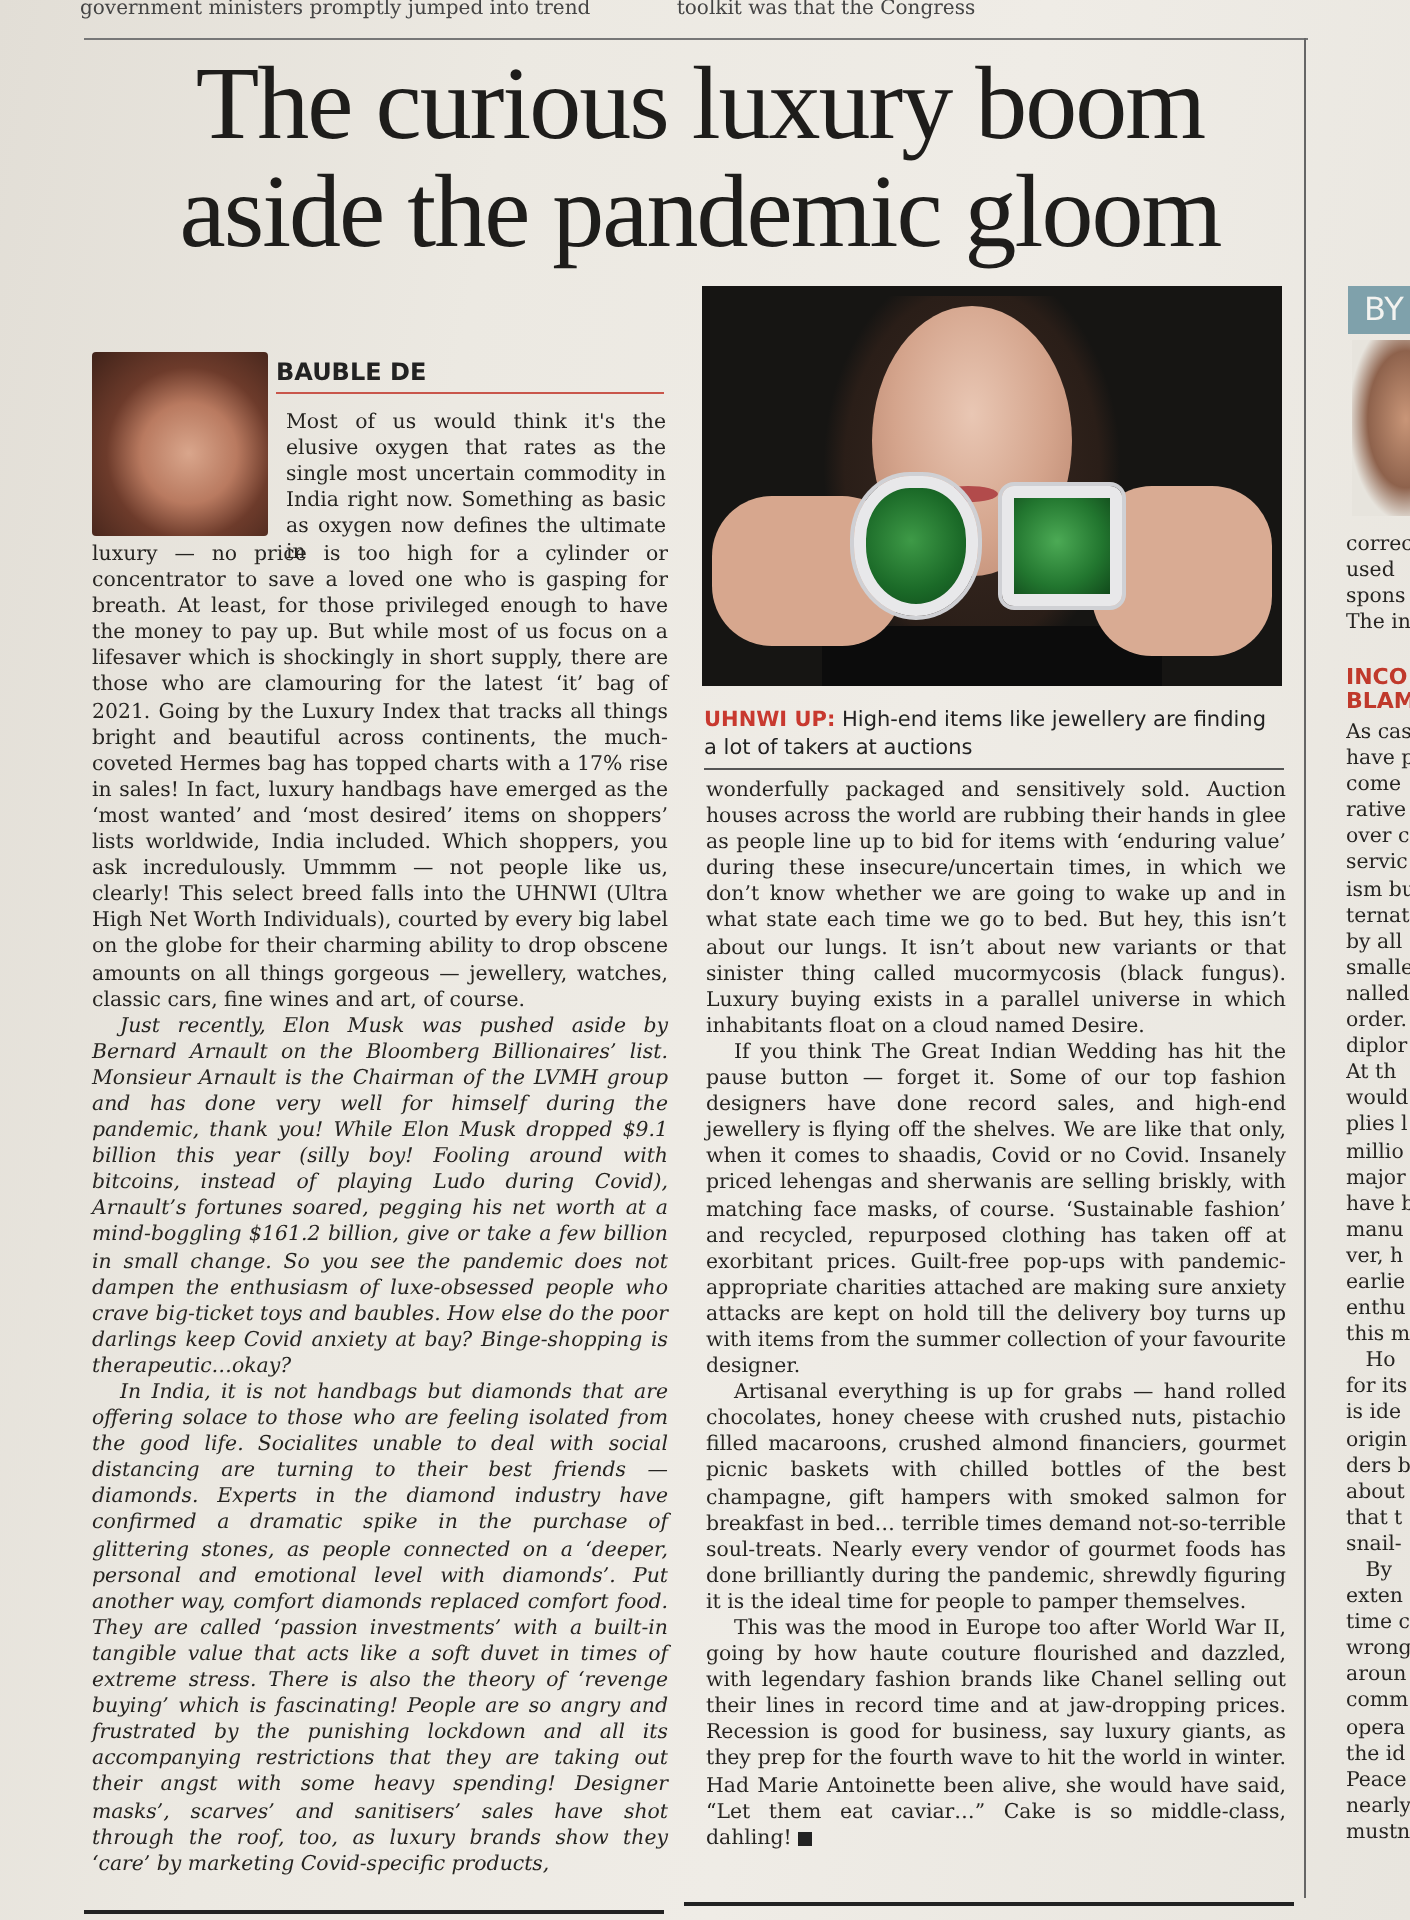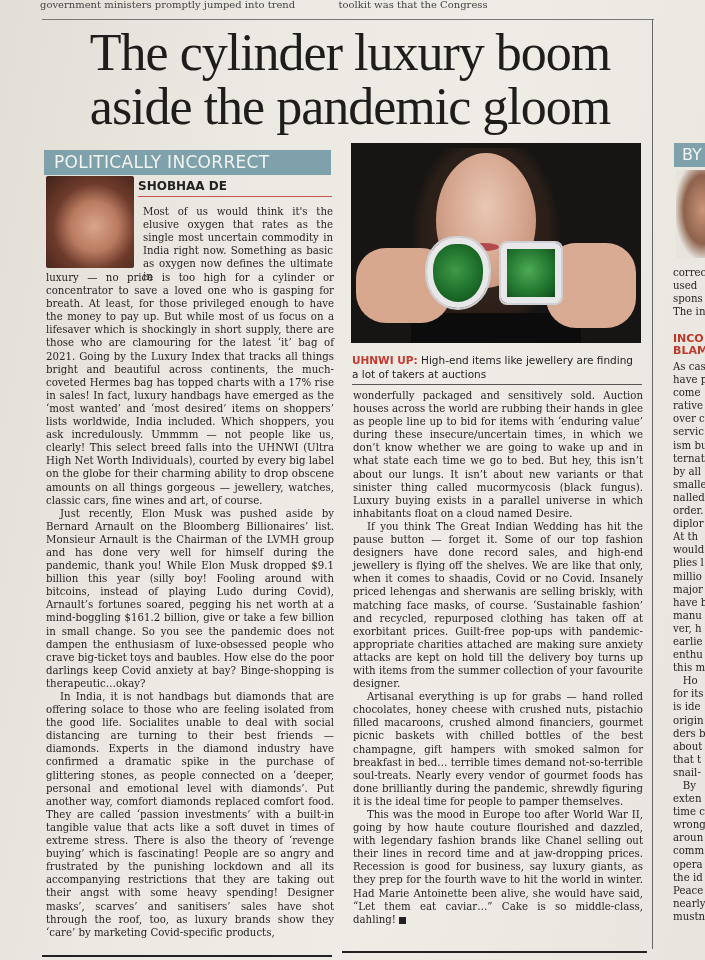--- a/index.html
+++ b/index.html
@@ -50,21 +50,21 @@
   }
   .body-text {
     font-family: "DejaVu Serif", serif;
     font-size: 10.2px; line-height: 13.1px; color: #262421;
     text-align: justify;
   }
   .col1 { position: absolute; left: 46px; width: 288px; }
   .col1-intro { position: absolute; left: 143px; top: 205px; width: 190px; }
   .col1-main { top: 271px; }
   .col1-main p { text-indent: 0; }
-  .col1-main p + p { text-indent: 14px; }
+  .col1-main p + p { text-indent: 14px; font-style: italic; }
   .photo {
     position: absolute; left: 351px; top: 143px; width: 290px; height: 200px;
     background: #161513; overflow: hidden;
   }
   .photo .hair { position: absolute; left: 60px; top: 5px; width: 150px; height: 190px;
     background: radial-gradient(ellipse at 50% 45%, #3a2a22 0%, #2a1e18 60%, transparent 70%); }
   .photo .face { position: absolute; left: 85px; top: 10px; width: 100px; height: 135px;
     border-radius: 50%; background: radial-gradient(ellipse at 50% 40%, #e9c7b4 0%, #d4a48c 55%, #b7836c 100%); }
   .photo .lips { position: absolute; left: 118px; top: 100px; width: 30px; height: 8px; border-radius: 50%; background: #b24b4b; }
   .photo .hand-l { position: absolute; left: 5px; top: 105px; width: 95px; height: 75px; border-radius: 30px; background: #d7a78e; }
@@ -110,27 +110,26 @@
 <div class="page">
 
   <div class="topstrip">
     <span>government ministers promptly jumped into trend</span>
     <span>toolkit was that the Congress</span>
   </div>
   <div class="rule-top"></div>
   <div class="vrule"></div>
 
   <h1 class="headline">
-    <span>The cylinder luxury boom</span><br>
+    <span>The curious luxury boom</span><br>
     <span>aside the pandemic gloom</span>
   </h1>
 
-  <div class="col-banner">POLITICALLY INCORRECT</div>
   <div class="author-photo"></div>
-  <div class="author-name">SHOBHAA DE</div>
+  <div class="author-name">BAUBLE DE</div>
 
   <div class="body-text col1-intro">Most of us would think it's the elusive oxygen that rates as the single most uncertain commodity in India right now. Something as basic as oxygen now defines the ultimate in</div>
 
   <div class="body-text col1 col1-main">
     <p>luxury — no price is too high for a cylinder or concentrator to save a loved one who is gasping for breath. At least, for those privileged enough to have the money to pay up. But while most of us focus on a lifesaver which is shockingly in short supply, there are those who are clamouring for the latest ‘it’ bag of 2021. Going by the Luxury Index that tracks all things bright and beautiful across continents, the much-coveted Hermes bag has topped charts with a 17% rise in sales! In fact, luxury handbags have emerged as the ‘most wanted’ and ‘most desired’ items on shoppers’ lists worldwide, India included. Which shoppers, you ask incredulously. Ummmm — not people like us, clearly! This select breed falls into the UHNWI (Ultra High Net Worth Individuals), courted by every big label on the globe for their charming ability to drop obscene amounts on all things gorgeous — jewellery, watches, classic cars, fine wines and art, of course.</p>
     <p>Just recently, Elon Musk was pushed aside by Bernard Arnault on the Bloomberg Billionaires’ list. Monsieur Arnault is the Chairman of the LVMH group and has done very well for himself during the pandemic, thank you! While Elon Musk dropped $9.1 billion this year (silly boy! Fooling around with bitcoins, instead of playing Ludo during Covid), Arnault’s fortunes soared, pegging his net worth at a mind-boggling $161.2 billion, give or take a few billion in small change. So you see the pandemic does not dampen the enthusiasm of luxe-obsessed people who crave big-ticket toys and baubles. How else do the poor darlings keep Covid anxiety at bay? Binge-shopping is therapeutic…okay?</p>
     <p>In India, it is not handbags but diamonds that are offering solace to those who are feeling isolated from the good life. Socialites unable to deal with social distancing are turning to their best friends — diamonds. Experts in the diamond industry have confirmed a dramatic spike in the purchase of glittering stones, as people connected on a ‘deeper, personal and emotional level with diamonds’. Put another way, comfort diamonds replaced comfort food. They are called ‘passion investments’ with a built-in tangible value that acts like a soft duvet in times of extreme stress. There is also the theory of ‘revenge buying’ which is fascinating! People are so angry and frustrated by the punishing lockdown and all its accompanying restrictions that they are taking out their angst with some heavy spending! Designer masks’, scarves’ and sanitisers’ sales have shot through the roof, too, as luxury brands show they ‘care’ by marketing Covid-specific products,</p>
   </div>
 
   <div class="photo" title="Woman holding up two emerald and diamond earrings">

